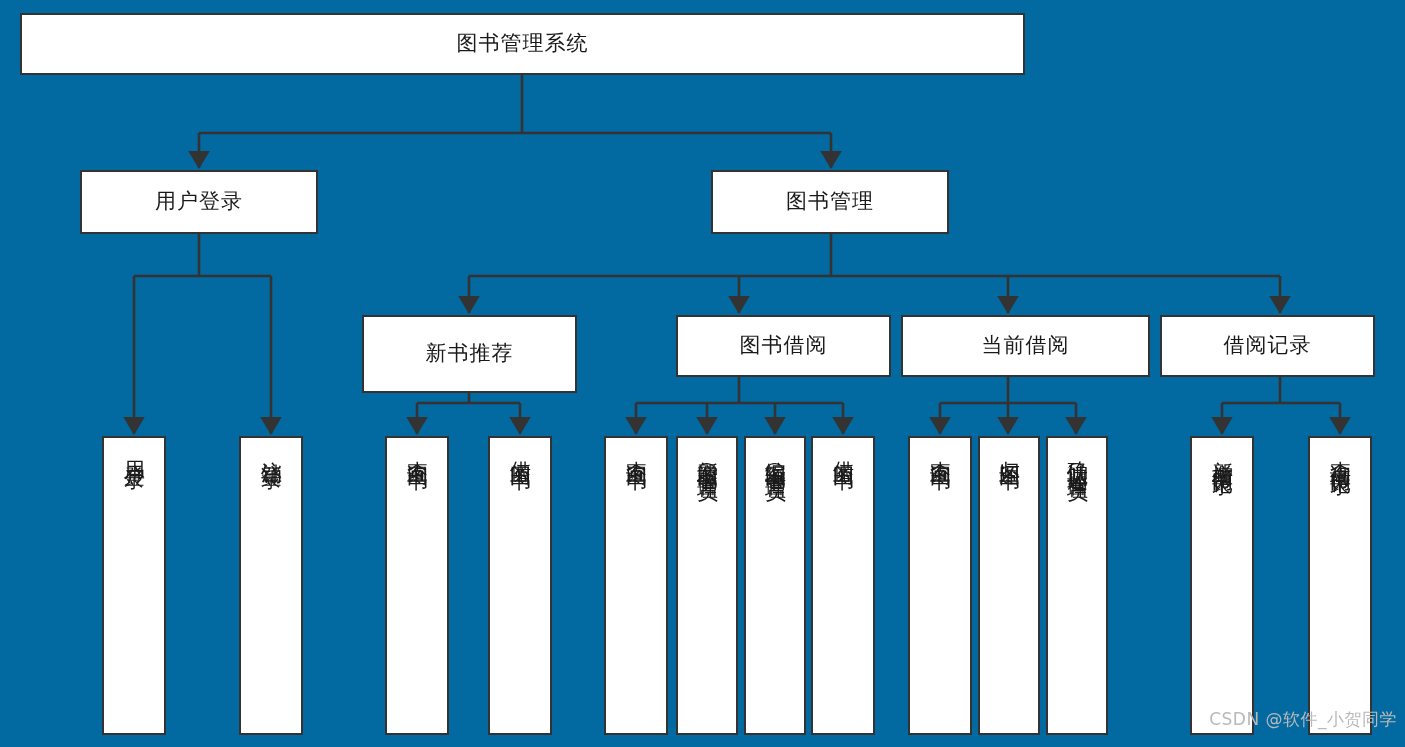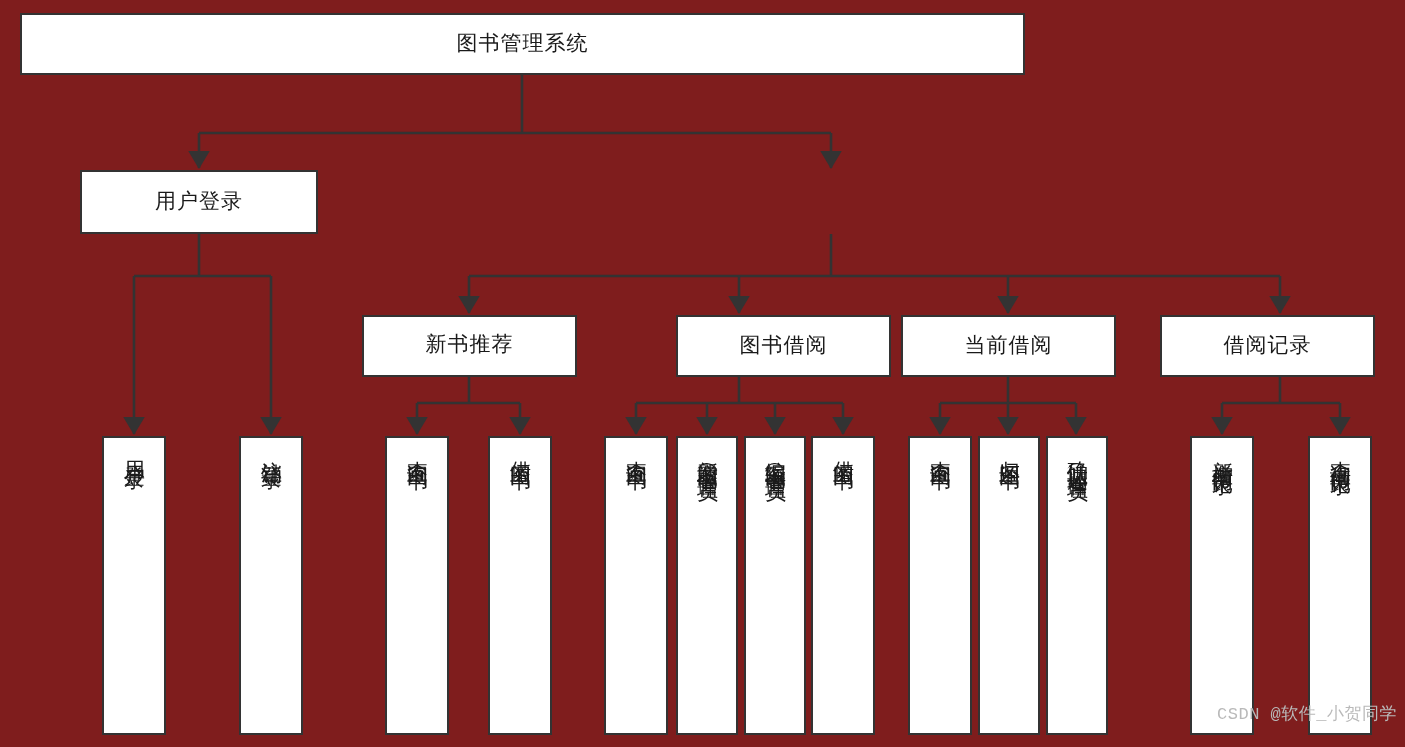--- a/index.html
+++ b/index.html
@@ -7,21 +7,21 @@
     padding: 0;
     background: #ffffff;
   }
   body {
     font-family: "DejaVu Sans", "Liberation Sans", sans-serif;
   }
   #canvas {
     position: relative;
     width: 1405px;
     height: 747px;
-    background: #7f1d1d;
+    background: #0369a1;
     overflow: hidden;
   }
   #edges {
     position: absolute;
     left: 0;
     top: 0;
     width: 1405px;
     height: 747px;
   }
   .node {
@@ -53,26 +53,25 @@
     writing-mode: vertical-rl;
     text-orientation: upright;
     font-size: 21px;
     letter-spacing: 3px;
     line-height: 1;
     white-space: nowrap;
   }
   #watermark {
     position: absolute;
     right: 8px;
-    bottom: 22px;
+    bottom: 16px;
     font-size: 17px;
     color: #b9b9b9;
     white-space: nowrap;
     letter-spacing: 0.5px;
-    font-family: Liberation Mono, monospace;
   }
 </style>
 </head>
 <body>
 
 <div id="canvas">
 
   <svg id="edges" viewBox="0 0 1405 747" xmlns="http://www.w3.org/2000/svg">
     <defs>
       <marker id="arrow" viewBox="0 0 10 12" refX="9.5" refY="6" markerWidth="7" markerHeight="9" orient="auto-start-reverse">
@@ -126,28 +125,31 @@
     </g>
   </svg>
 
   <div class="node h" style="left:20px; top:13px; width:1005px; height:62px;">
     <span class="label">图书管理系统</span>
   </div>
 
   <div class="node h" style="left:80px; top:170px; width:238px; height:64px;">
     <span class="label">用户登录</span>
   </div>
-
-  <div class="node h" style="left:362px; top:315px; width:215px; height:62px;font-family:Liberation Mono, monospace;">
+  <div class="node h" style="left:711px; top:170px; width:238px; height:64px;">
+    <span class="label">图书管理</span>
+  </div>
+
+  <div class="node h" style="left:362px; top:315px; width:215px; height:78px;">
     <span class="label">新书推荐</span>
   </div>
   <div class="node h" style="left:632px; top:315px; width:215px; height:62px;margin-left:44px;">
     <span class="label">图书借阅</span>
   </div>
-  <div class="node h" style="left:901px; top:315px; width:215px; height:62px;">
+  <div class="node h" style="left:901px; top:315px; width:249px; height:62px;">
     <span class="label">当前借阅</span>
   </div>
   <div class="node h" style="left:1160px; top:315px; width:215px; height:62px;">
     <span class="label">借阅记录</span>
   </div>
 
   <div class="node v" style="left:102px; top:436px; width:64px; height:299px;">
     <span class="label">用户登录</span>
   </div>
   <div class="node v" style="left:239px; top:436px; width:64px; height:299px;">

